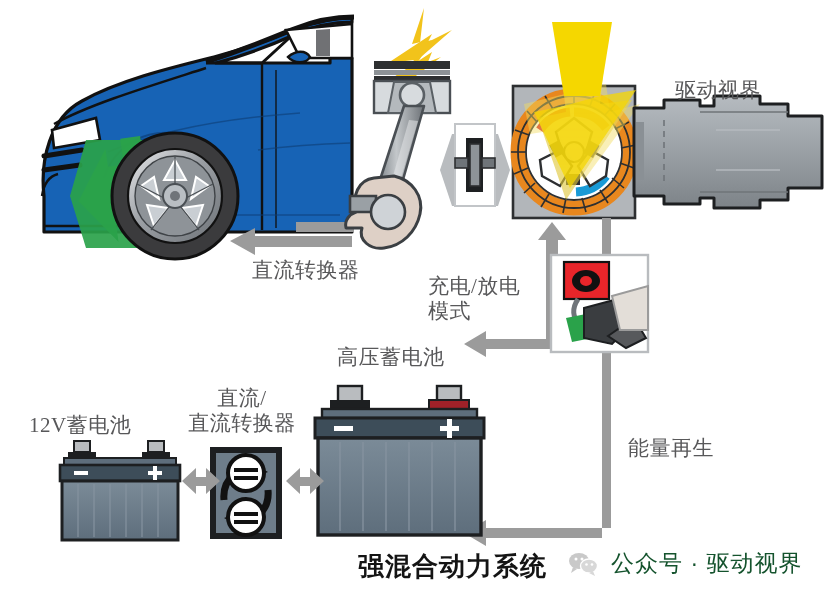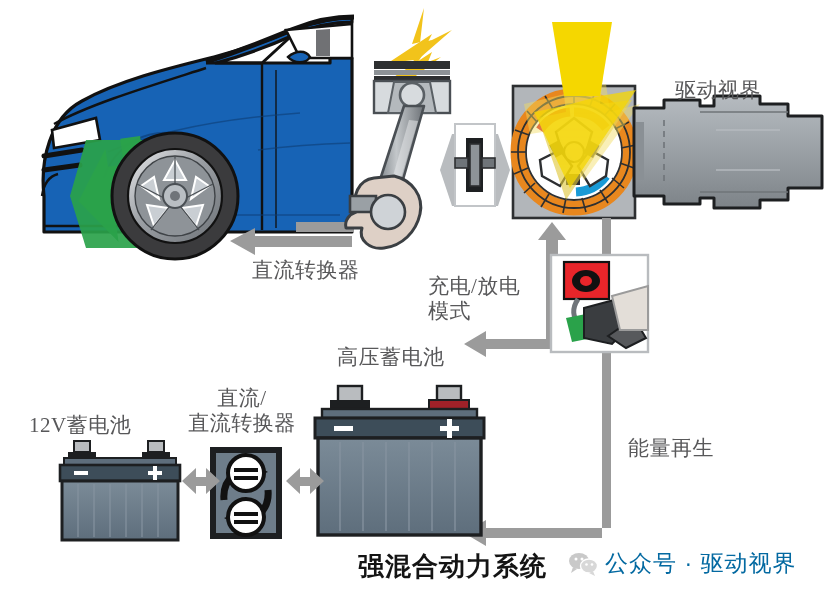--- a/index.html
+++ b/index.html
@@ -29,22 +29,22 @@
     font-family: "Liberation Sans", "DejaVu Sans", sans-serif;
     font-weight: bold;
     font-size: 26px;
     color: #141414;
     letter-spacing: 1px;
   }
   .watermark {
     position: absolute;
     display: flex;
     align-items: center;
-    gap: 7px;
-    color: #0369a1;
+    gap: 13px;
+    color: #14532d;
     font-family: "Liberation Sans", "DejaVu Sans", sans-serif;
     font-size: 23px;
     letter-spacing: 1px;
     justify-content: flex-end;
   }
   svg { display: block; }
   .layer { position: absolute; left: 0; top: 0; }
 </style>
 </head>
 <body>

